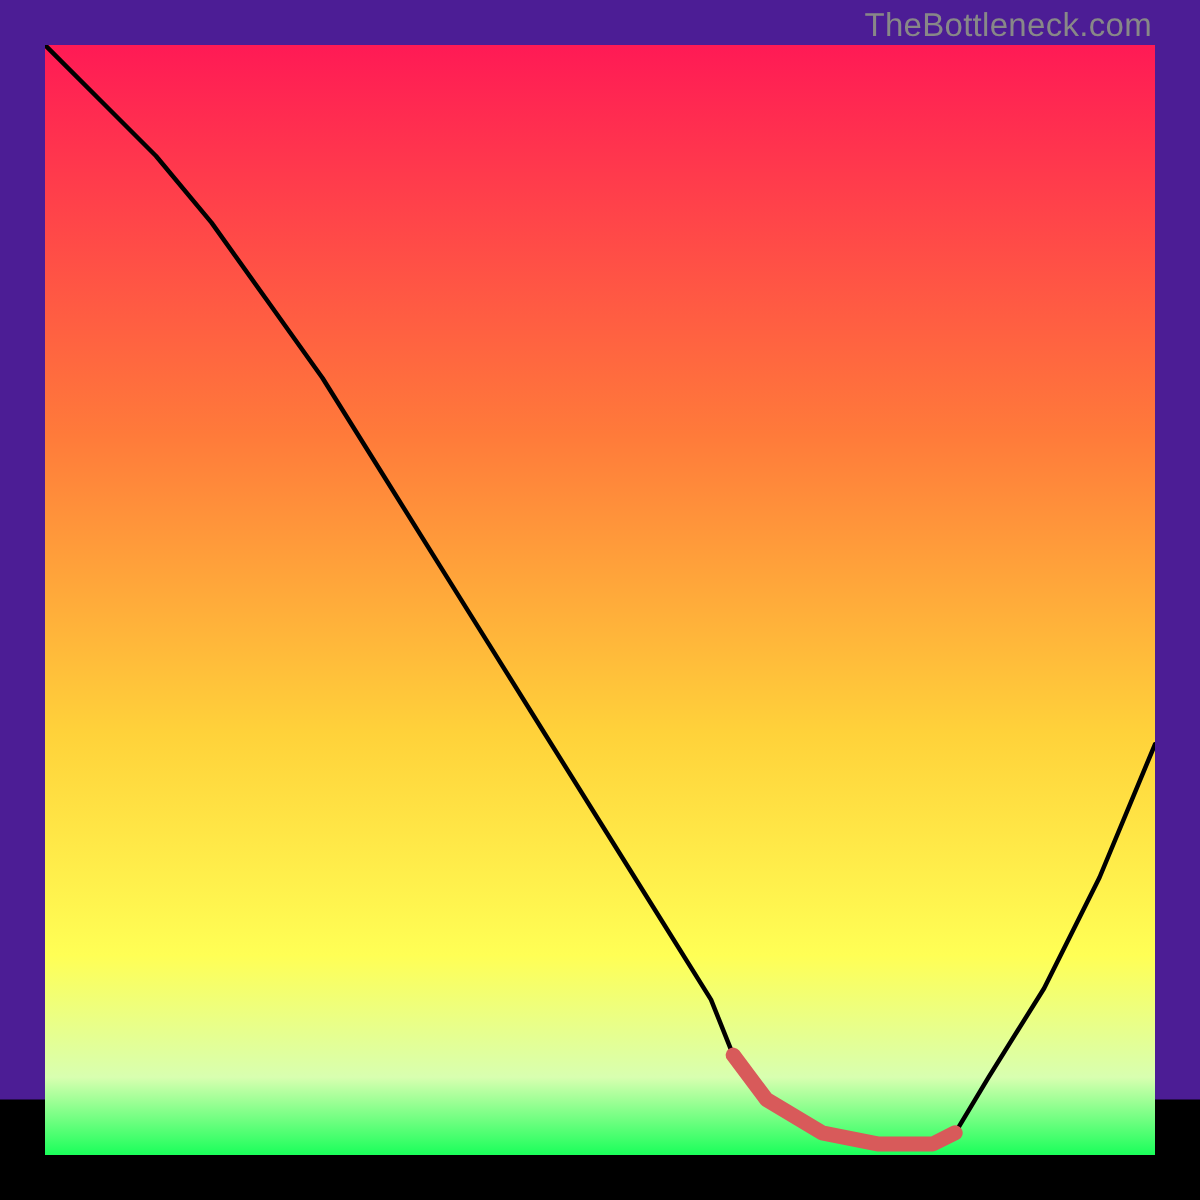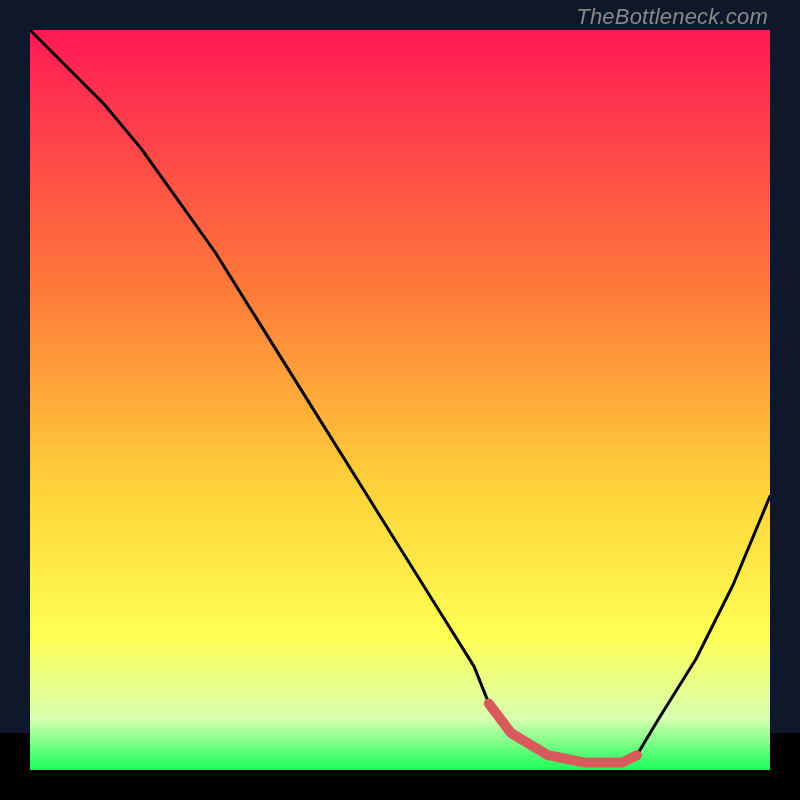--- a/index.html
+++ b/index.html
@@ -8,22 +8,21 @@
     width: 800px;
     height: 800px;
     background: #000;
     overflow: hidden;
     font-family: Arial, Helvetica, sans-serif;
   }
   .chart-wrap {
     position: relative;
     width: 800px;
     height: 733px;
-    background: #0f172a;
-    font-style: italic;
+    background: #4c1d95;
   }
   .plot-area {
     position: absolute;
     left: 30px;
     top: 30px;
     width: 740px;
     height: 740px;
     overflow: hidden;
   }
   .gradient-bg {

